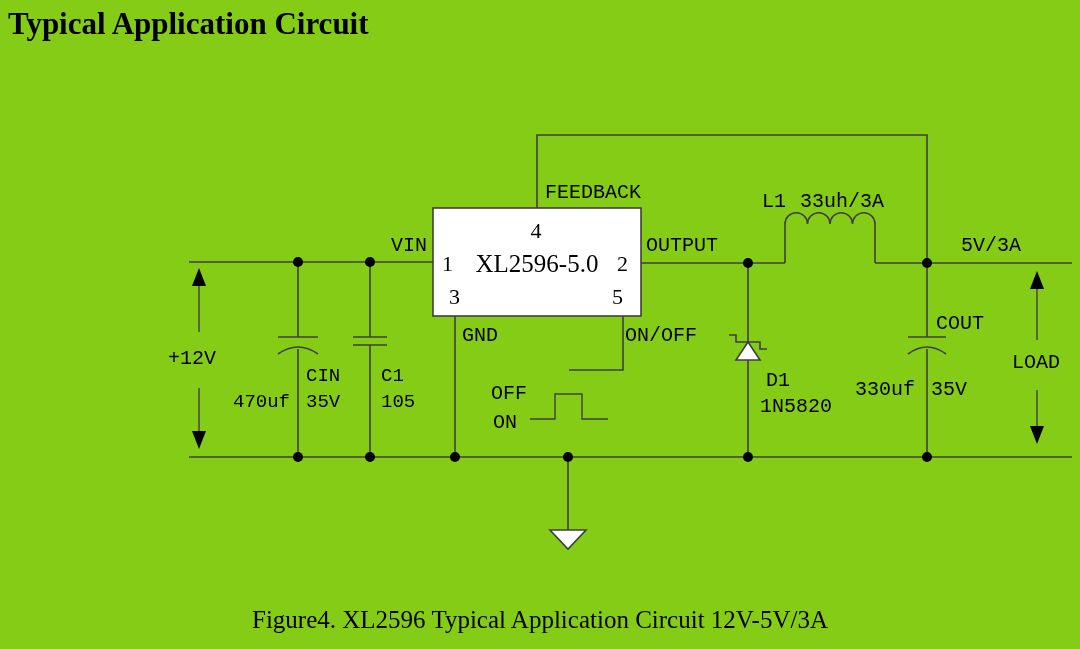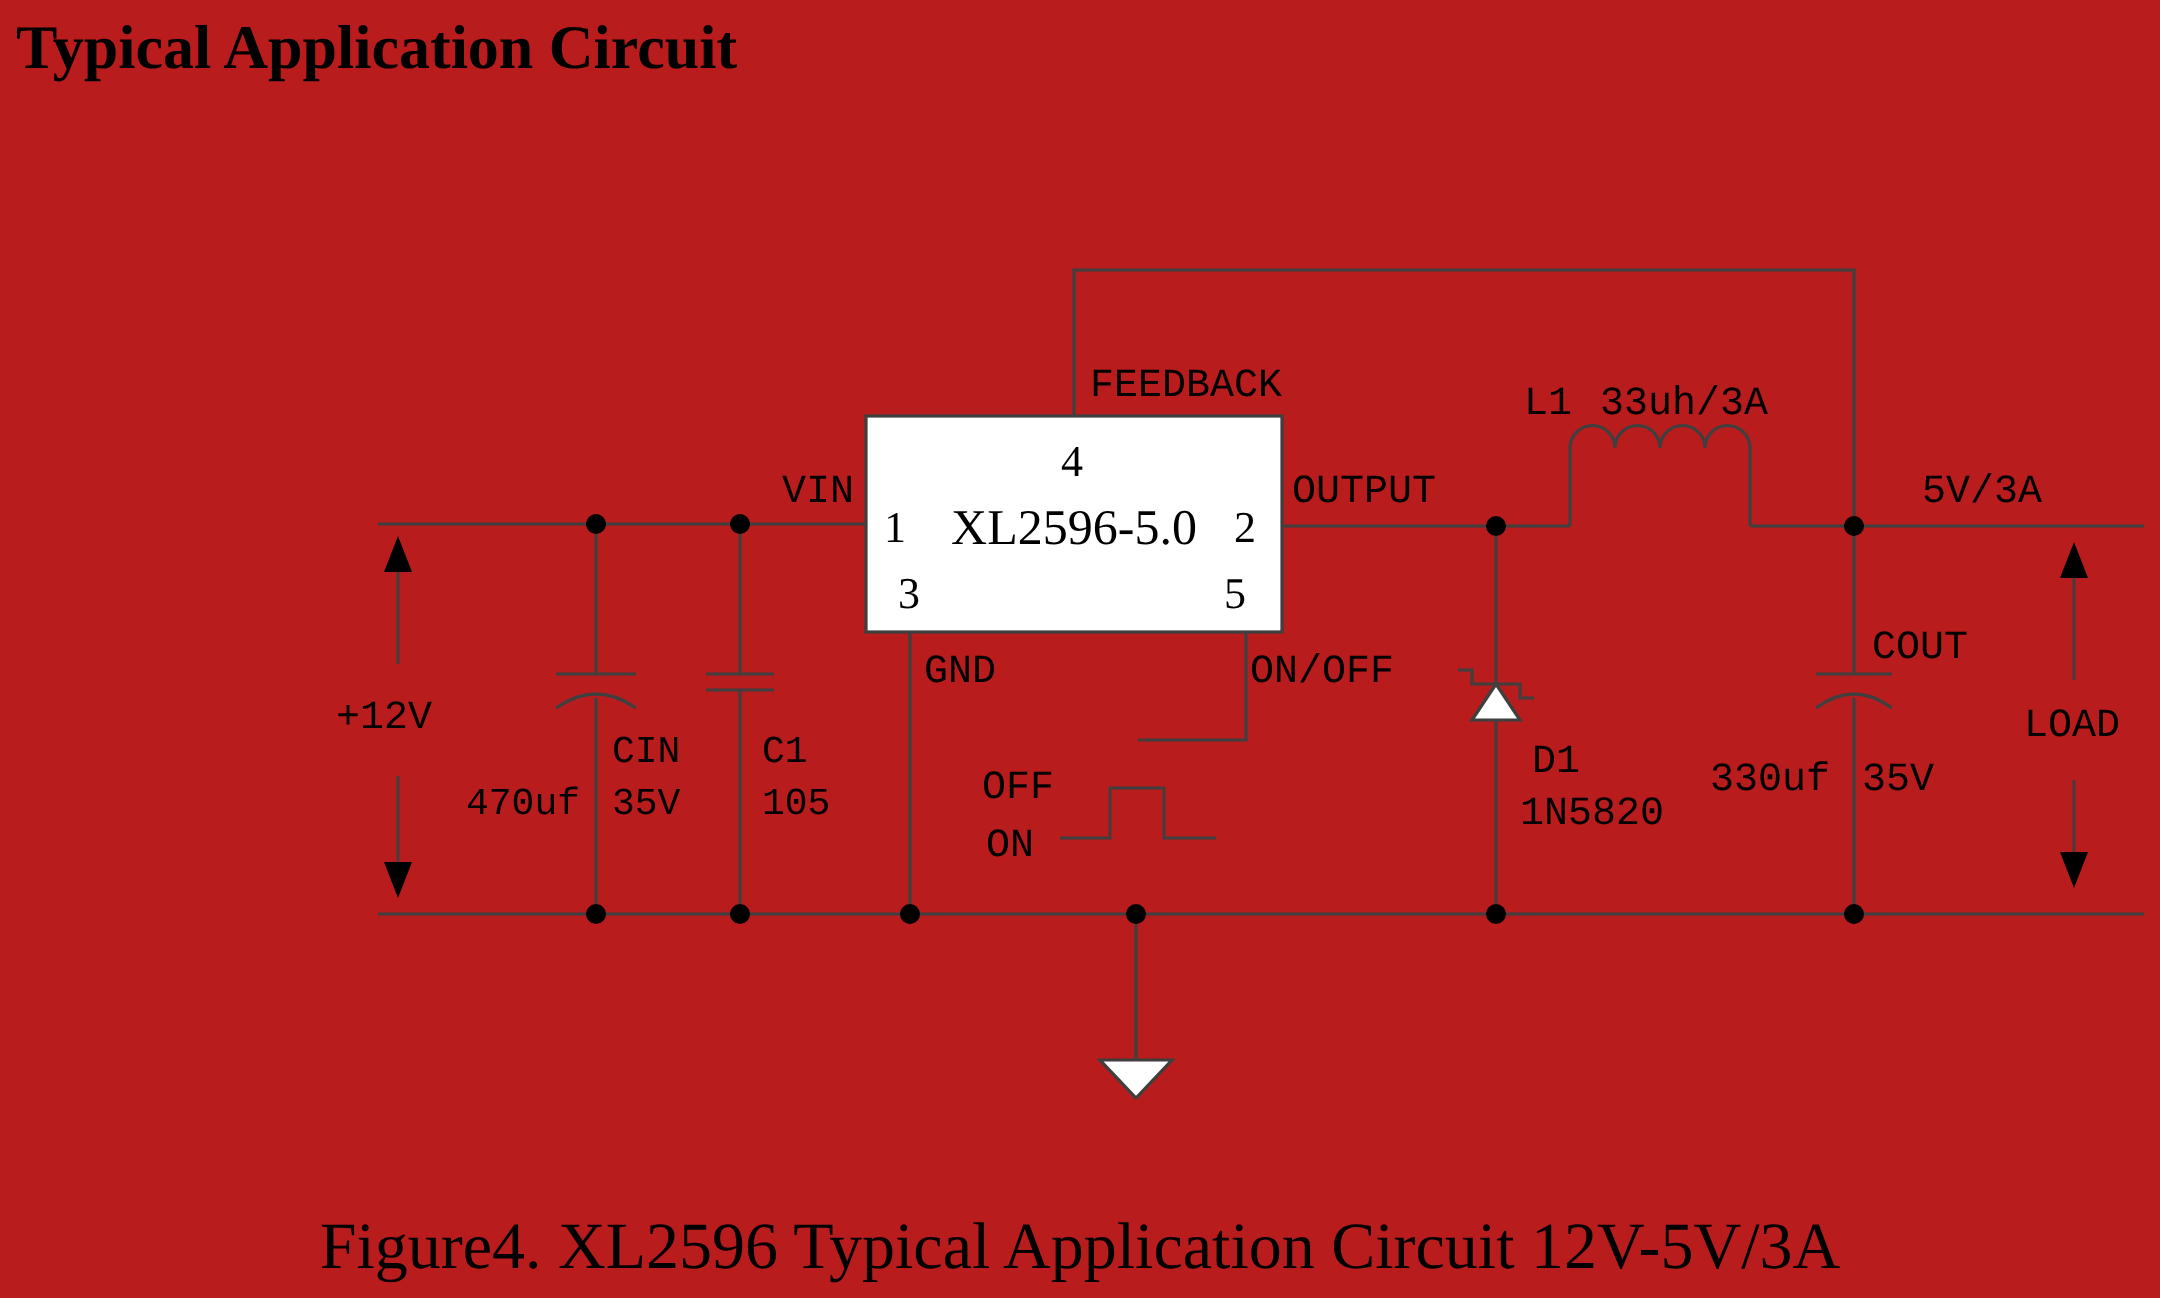--- a/index.html
+++ b/index.html
@@ -1,33 +1,33 @@
 <!DOCTYPE html>
 <html><head>
 <meta charset="utf-8">
 <style>
   html,body{margin:0;padding:0;background:#ffffff;}
   #canvas{
     position:relative;
     width:1080px;height:649px;
-    background:#b91c1c;
+    background:#84cc16;
     font-family:"Liberation Serif", serif;
     overflow:hidden;
   }
   #page-title{
     position:absolute;left:8px;top:6px;
     font-family:"Liberation Serif", serif;
     font-size:31px;font-weight:bold;color:#000;
     letter-spacing:0px;white-space:nowrap;
   }
   #fig-caption{
     position:absolute;left:0;top:606px;width:1080px;
     text-align:center;
     font-family:"Liberation Serif", serif;
-    font-size:33px;color:#000;white-space:nowrap;
+    font-size:25px;color:#000;white-space:nowrap;
   }
   svg{position:absolute;left:0;top:0;}
   svg text{fill:#000;}
   .lbl{font-family:"Liberation Mono", monospace;font-size:20px;}
   .lbl-sm{font-family:"Liberation Mono", monospace;font-size:19px;}
   .pin{font-family:"Liberation Serif", serif;font-size:22px;}
   .icname{font-family:"Liberation Serif", serif;font-size:25px;}
 </style>
 </head>
 <body>

